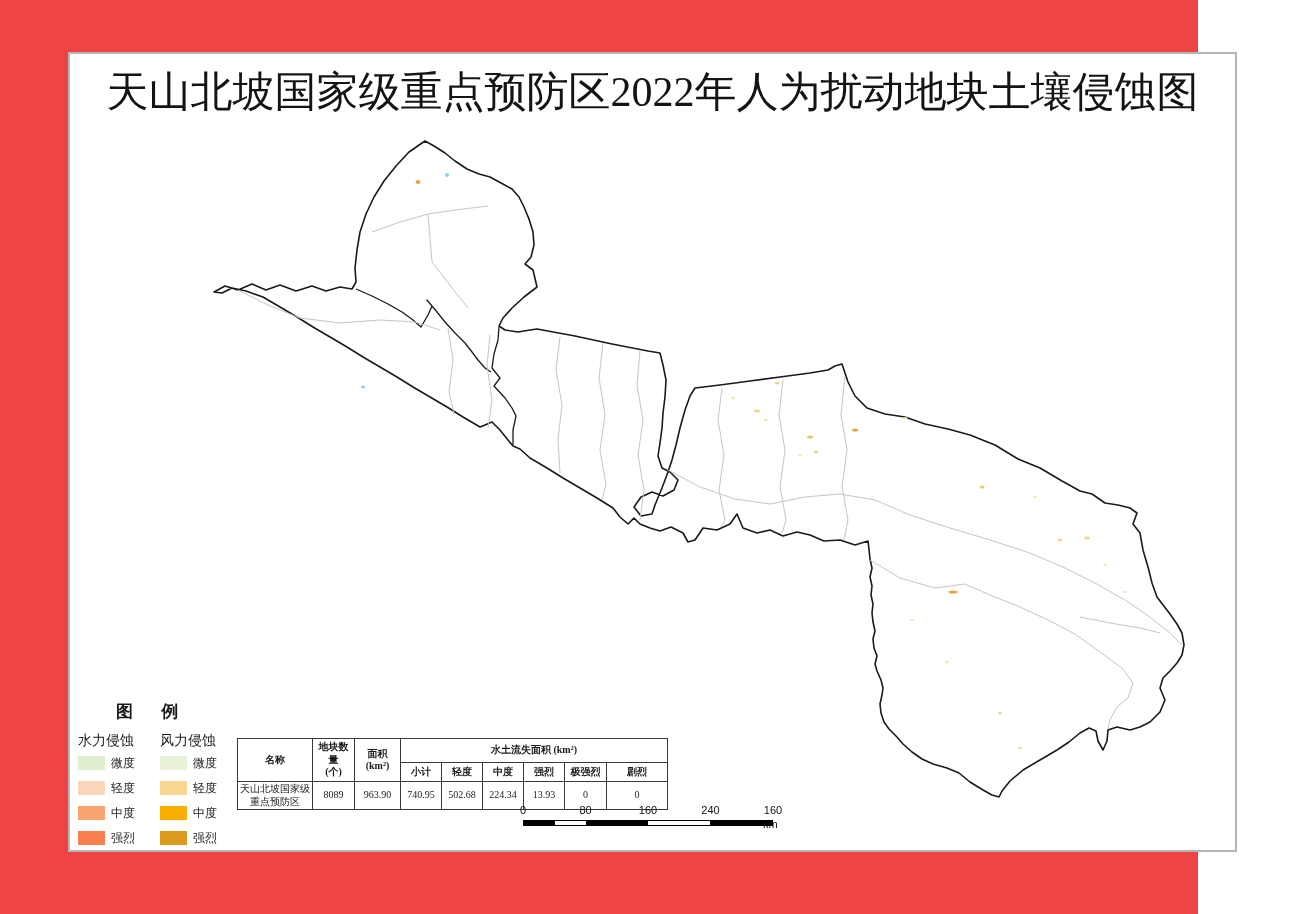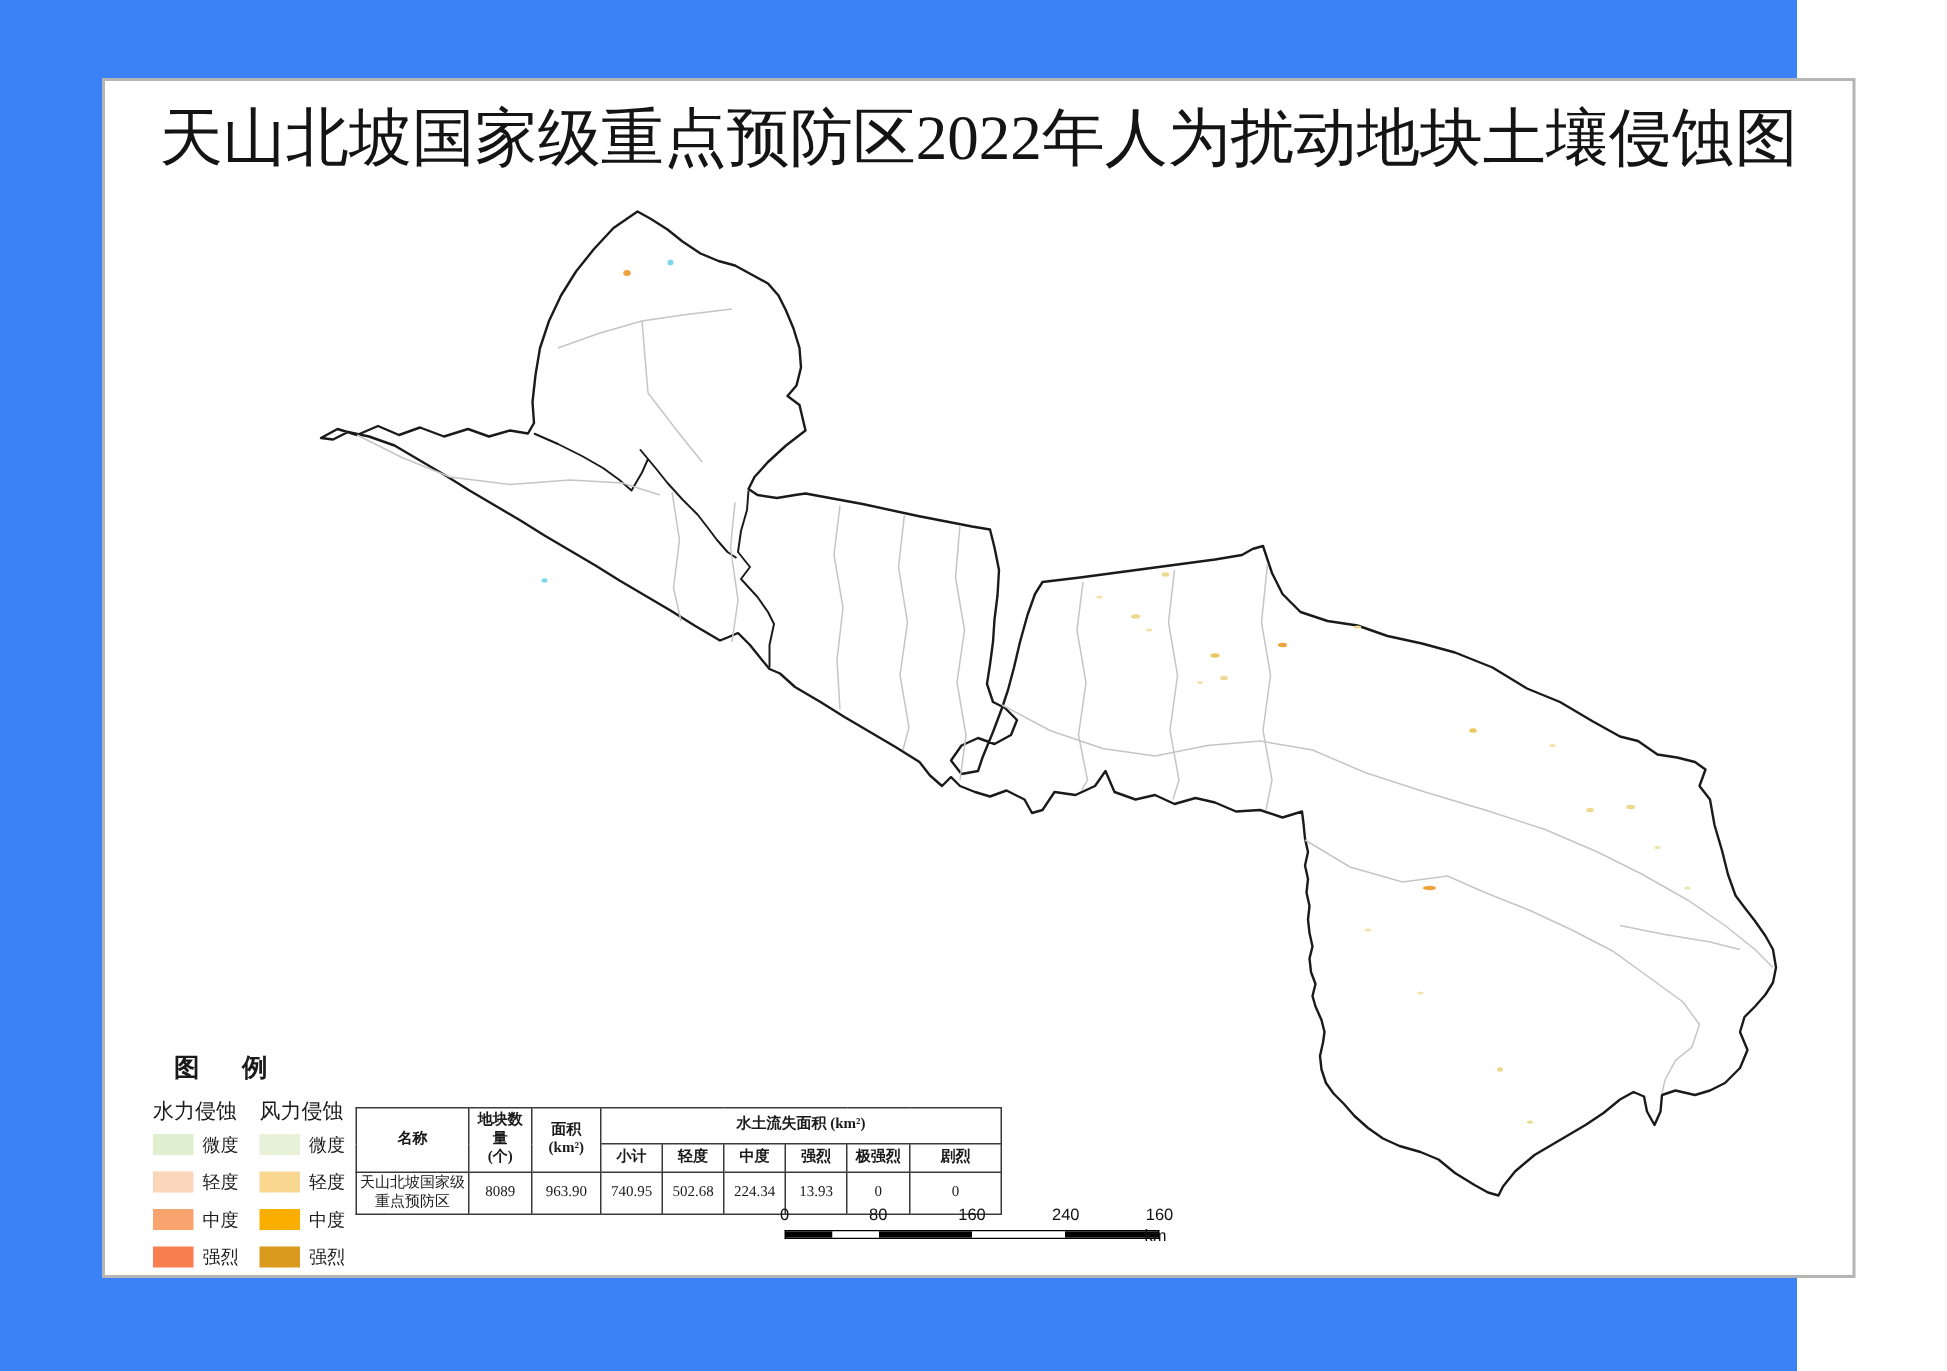--- a/index.html
+++ b/index.html
@@ -1,37 +1,37 @@
 <!DOCTYPE html>
 <html><head>
 <meta charset="utf-8">
 <style>
   * { margin:0; padding:0; box-sizing:border-box; }
   html,body { width:1298px; height:914px; background:#ffffff; overflow:hidden;
               font-family:"Liberation Serif", serif; }
-  .page { position:relative; width:1198px; height:914px; background:#3b82f6; }
+  .page { position:relative; width:1198px; height:914px; background:#ef4444; }
 
   .frame { position:absolute; left:68px; top:52px; width:1169px; height:800px;
            border:2px solid #b5b5b5; background:#fff; }
 
   .map-title { position:absolute; left:68px; top:64px; width:1169px;
                text-align:center; font-size:42px; color:#141414;
                font-family:"Liberation Serif", serif; letter-spacing:0px; white-space:nowrap; }
 
   .map-svg { position:absolute; left:0; top:0; width:1298px; height:914px; }
 
   .province-label { position:absolute; left:748px; top:472px; font-size:15px;
                     font-weight:bold; color:#2a2a2a; letter-spacing:17px;
                     white-space:nowrap; font-family:"Liberation Serif", serif; }
 
   
   .legend { position:absolute; left:78px; top:700px; width:150px; }
   .legend-title { font-size:17px; font-weight:bold; color:#1a1a1a;
                   letter-spacing:12px; margin-left:38px; margin-bottom:9px; white-space:nowrap; }
-  .legend-groups { display:flex; gap:14px;margin-left:24px; }
+  .legend-groups { display:flex; gap:14px; }
   .legend-group { width:68px; }
   .legend-group-name { font-size:14px; color:#1a1a1a; margin-bottom:6px; white-space:nowrap; }
   .legend-item { display:flex; align-items:center; margin-bottom:11px; height:14px; }
   .legend-swatch { width:27px; height:14px; flex:0 0 27px; }
   .legend-label { font-size:12px; color:#1a1a1a; margin-left:6px; white-space:nowrap; }
 
   
   .stats-table { position:absolute; left:237px; top:738px; border-collapse:collapse;
                  table-layout:fixed; background:#fff; }
   .stats-table td, .stats-table th { border:1px solid #3a3a3a; text-align:center;

